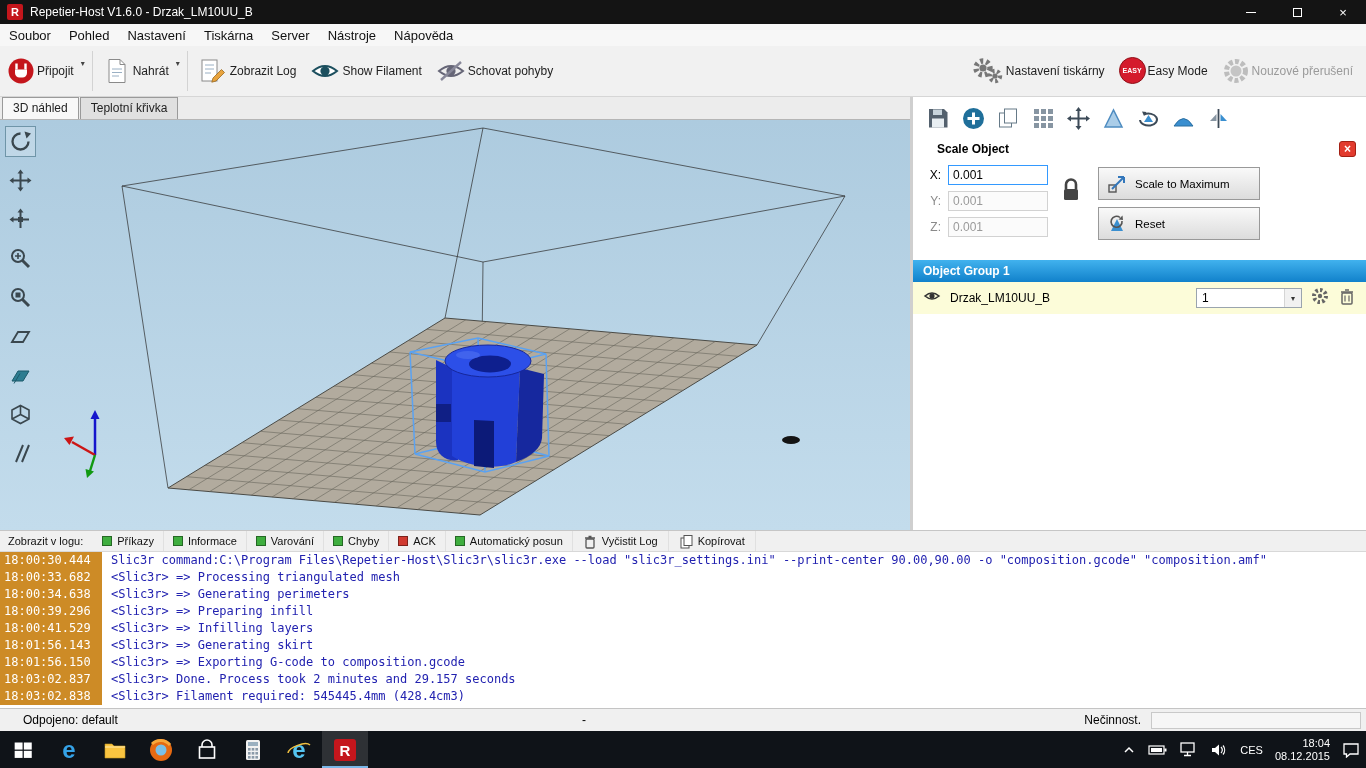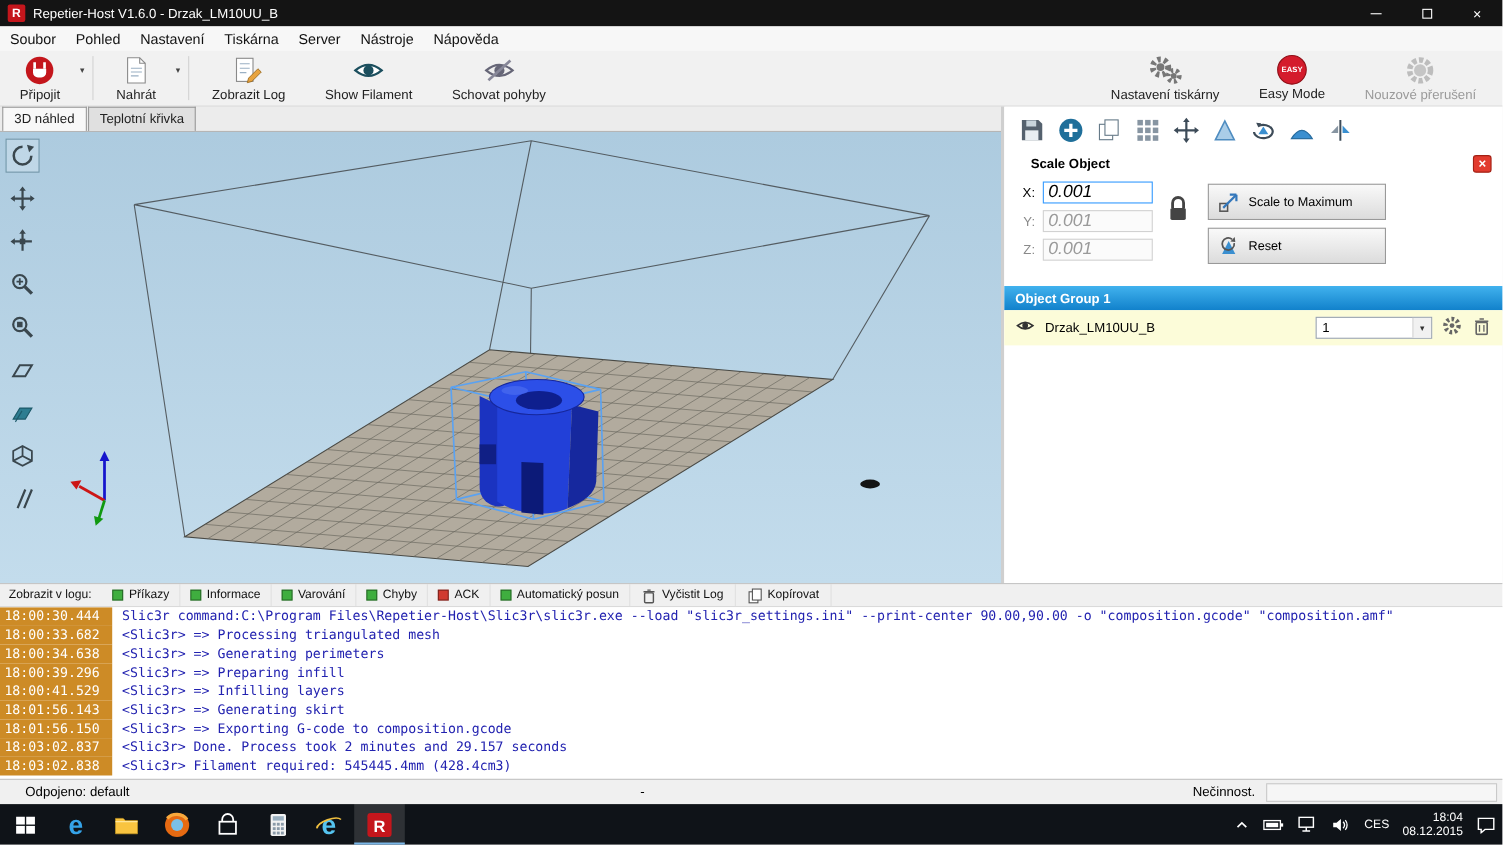--- a/index.html
+++ b/index.html
@@ -16,21 +16,21 @@
   .win-btn { width:46px; display:flex; align-items:center; justify-content:center; color:#fff; font-size:13px; }
   .glyph-min { width:10px; height:1px; background:#fff; display:block; }
   .glyph-max { width:9px; height:9px; border:1px solid #fff; display:block; }
 
   
   .menubar { position:absolute; top:24px; left:0; right:0; height:22px; background:#f7f7f7; display:flex; align-items:center; font-size:13px; }
   .menu-item { padding:0 9px; height:100%; display:flex; align-items:center; color:#111; }
 
   
   .toolbar { position:absolute; top:46px; left:0; right:0; height:51px; background:#f1f1f1; border-bottom:1px solid #d6d6d6; display:flex; align-items:stretch; }
-  .tool { display:flex; flex-direction:column; align-items:center; justify-content:center; padding:2px 18px 3px; font-size:12px; color:#222; gap:2px; }
+  .tool { display:flex; flex-direction:row; align-items:center; justify-content:space-between; padding:2px 7px 3px; font-size:12px; color:#222; gap:2px; }
   .tool .lbl { line-height:12px; white-space:nowrap; }
   .tool-caret { display:flex; align-items:center; font-size:8px; color:#444; padding:0 4px 16px 0; }
   .tb-sep { width:1px; background:#d3d3d3; margin:5px 3px; }
   .toolbar-right { margin-left:auto; display:flex; margin-right:6px; }
   .tool.disabled { color:#9a9a9a; }
   .tool.disabled svg { opacity:.5; filter:grayscale(1); }
   .easy-circle { width:27px; height:27px; border-radius:50%; background:#d41b2c; color:#fff; font-size:7px; font-weight:bold; display:flex; align-items:center; justify-content:center; border:1px solid #901018; }
 
   
   .main { position:absolute; top:97px; left:0; width:1366px; height:433px; display:flex; }
@@ -55,21 +55,21 @@
   .obj-tool { width:30px; height:30px; display:flex; align-items:center; justify-content:center; }
 
   .scale-box { position:relative; padding:2px 10px 6px 14px; }
   .scale-title { font-weight:bold; font-size:12px; margin:3px 0 9px 10px; color:#000; }
   .scale-close { position:absolute; right:10px; top:4px; width:17px; height:16px; background:#e23b2e; color:#fff; font-size:12px; font-weight:bold; display:flex; align-items:center; justify-content:center; border-radius:3px; border:1px solid #a32014; line-height:1; }
   .scale-grid { display:flex; align-items:flex-start; }
   .scale-rows { display:flex; flex-direction:column; gap:6px; }
   .srow { display:flex; align-items:center; gap:7px; font-size:12px; height:20px; }
   .srow .axlbl { width:14px; text-align:right; color:#000; }
   .srow .axlbl.dim { color:#8a8a8a; }
-  .sinput { width:100px; height:20px; border:1px solid #bcbcbc; font-size:16px; padding:1px 4px; font-family:"Liberation Sans",sans-serif; background:#fff; color:#000;font-style:italic; }
+  .sinput { width:100px; height:20px; border:1px solid #bcbcbc; font-size:12px; padding:1px 4px; font-family:"Liberation Sans",sans-serif; background:#fff; color:#000; }
   .sinput.focus { border:1px solid #3399ff; }
   .sinput.dis { color:#9a9a9a; background:#fbfbfb; border-color:#d2d2d2; }
   .lock-col { display:flex; align-items:center; padding:12px 12px 0 12px; }
   .scale-btns { display:flex; flex-direction:column; gap:7px; margin-left:4px; margin-top:2px; }
   .sbtn { width:162px; height:33px; background:linear-gradient(#f9f9f9,#dcdcdc); border:1px solid #999; display:flex; align-items:center; gap:8px; font-size:11.5px; padding:0 8px; color:#000; }
 
   .group-bar { height:22px; background:linear-gradient(#41b2ee,#1181cb); color:#fff; font-size:12px; font-weight:bold; display:flex; align-items:center; padding-left:10px; margin-top:14px; }
   .object-row { height:27px; background:#fcfcd9; display:flex; align-items:center; padding:16px 10px; gap:9px; }
   .obj-name { font-size:12px; color:#000; }
   .obj-spacer { flex:1; }

